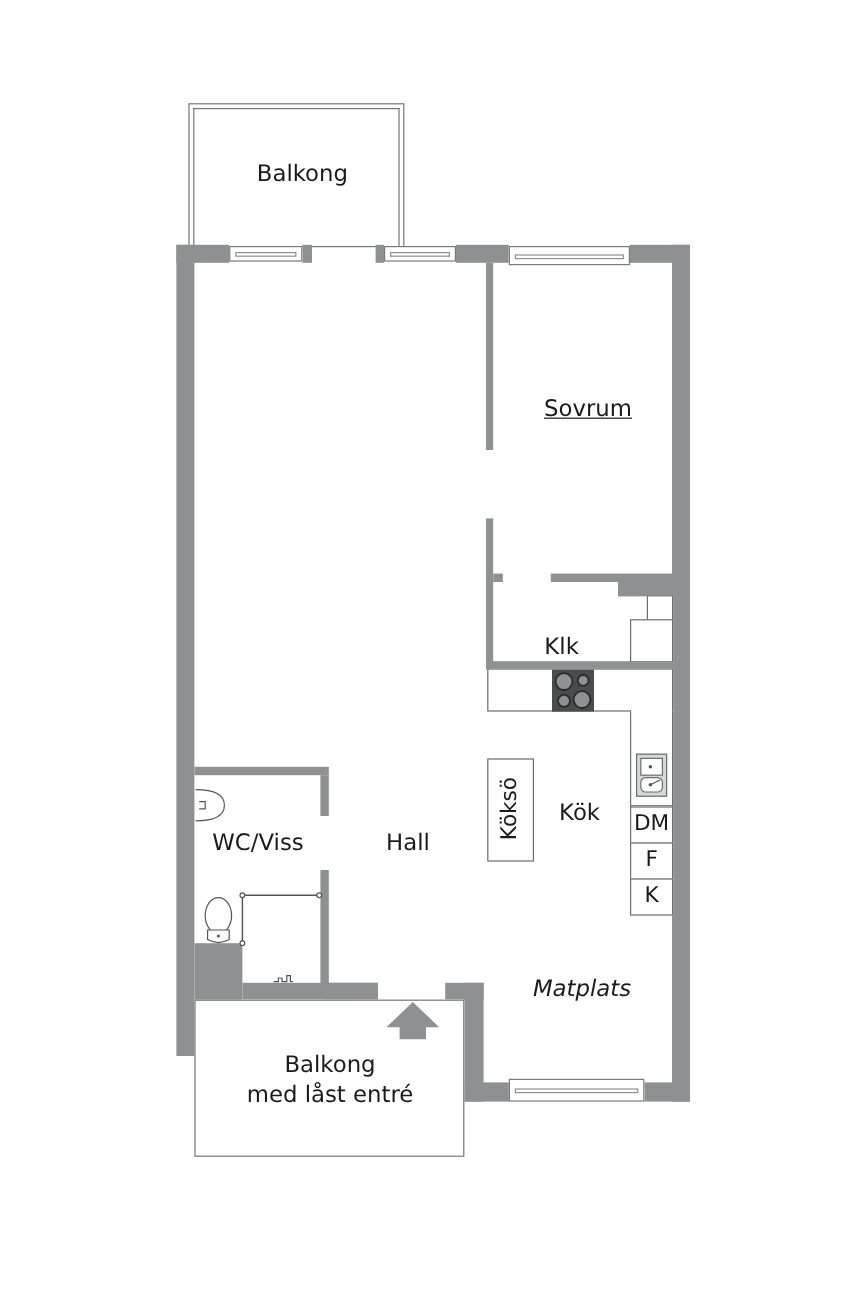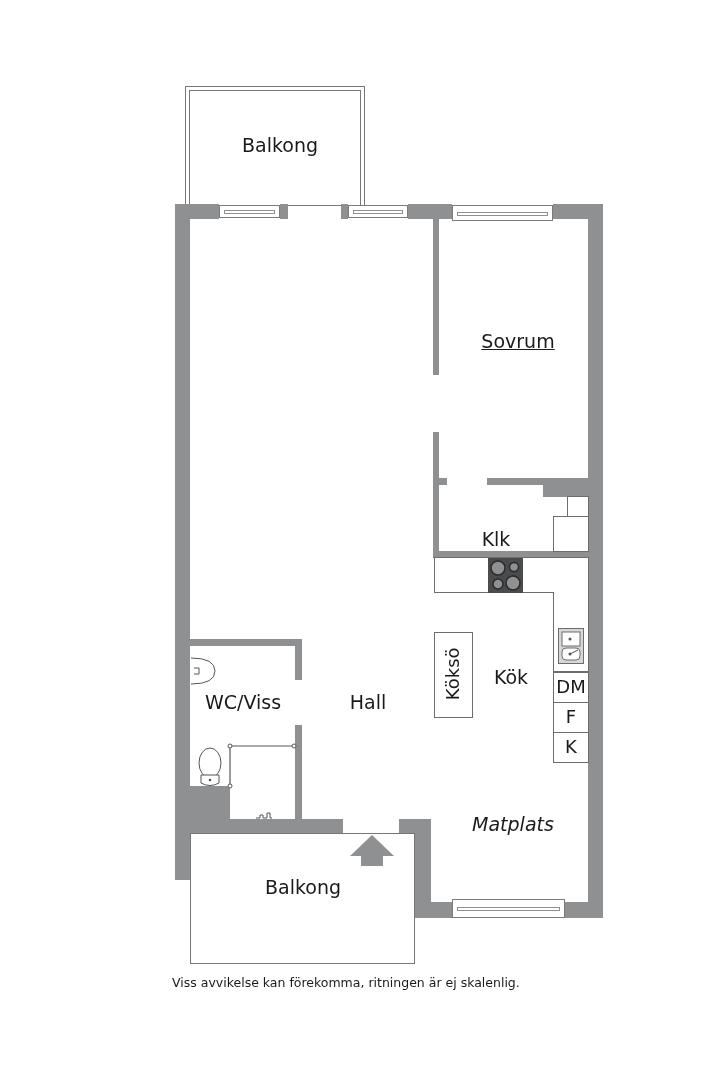--- a/index.html
+++ b/index.html
@@ -9,21 +9,21 @@
   .line{position:absolute;border:1.2px solid #6c6d6e;box-sizing:border-box;background:#fff;}
   .win{position:absolute;background:#fff;border:1px solid #7a7b7c;box-sizing:border-box;}
   .win::after{content:"";position:absolute;left:4px;right:4px;top:40%;height:4px;border:1px solid #8f9091;box-sizing:border-box;}
   .label{position:absolute;font-size:19px;white-space:nowrap;text-align:center;line-height:1.2;}
   .small{font-size:12.5px;}
   svg{position:absolute;overflow:visible;}
 </style>
 </head>
 <body>
 
-<div class="abs" style="left:0;top:0;width:584px;height:1080px;margin-left:28px;">
+<div class="abs" style="left:0;top:0;width:584px;height:1080px;">
 
   <div class="abs" style="left:157px;top:86px;width:180px;height:120px;border:1px solid #777;box-sizing:border-box;">
     <div class="abs" style="left:3px;top:3px;right:3px;bottom:-3px;border:1px solid #777;border-bottom:none;"></div>
   </div>
   <div class="label" style="left:200px;top:134px;width:104px;">Balkong</div>
 
   <div class="wall" style="left:147px;top:204px;width:44px;height:15px;"></div>
   <div class="wall" style="left:252px;top:204px;width:8px;height:15px;"></div>
   <div class="wall" style="left:313px;top:204px;width:7px;height:15px;"></div>
   <div class="wall" style="left:380px;top:204px;width:44px;height:15px;"></div>
@@ -130,15 +130,15 @@
     </svg>
   </div>
 
   <div class="label" style="left:440px;top:330px;width:100px;text-decoration:underline;">Sovrum</div>
   <div class="label" style="left:440px;top:528px;width:56px;">Klk</div>
   <div class="label" style="left:455px;top:666px;width:56px;">Kök</div>
   <div class="label" style="left:160px;top:691px;width:110px;">WC/Viss</div>
   <div class="label" style="left:310px;top:691px;width:60px;">Hall</div>
   <div class="label" style="left:430px;top:813px;width:110px;font-style:italic;">Matplats</div>
   <div class="label" style="left:200px;top:876px;width:150px;">Balkong</div>
+  <div class="label" style="left:190px;top:901px;width:170px;">med låst entré</div>
 
-  <div class="label small" style="left:144px;top:975px;text-align:left;">Viss avvikelse kan förekomma, ritningen är ej skalenlig.</div>
 </div>
 
 </body></html>

